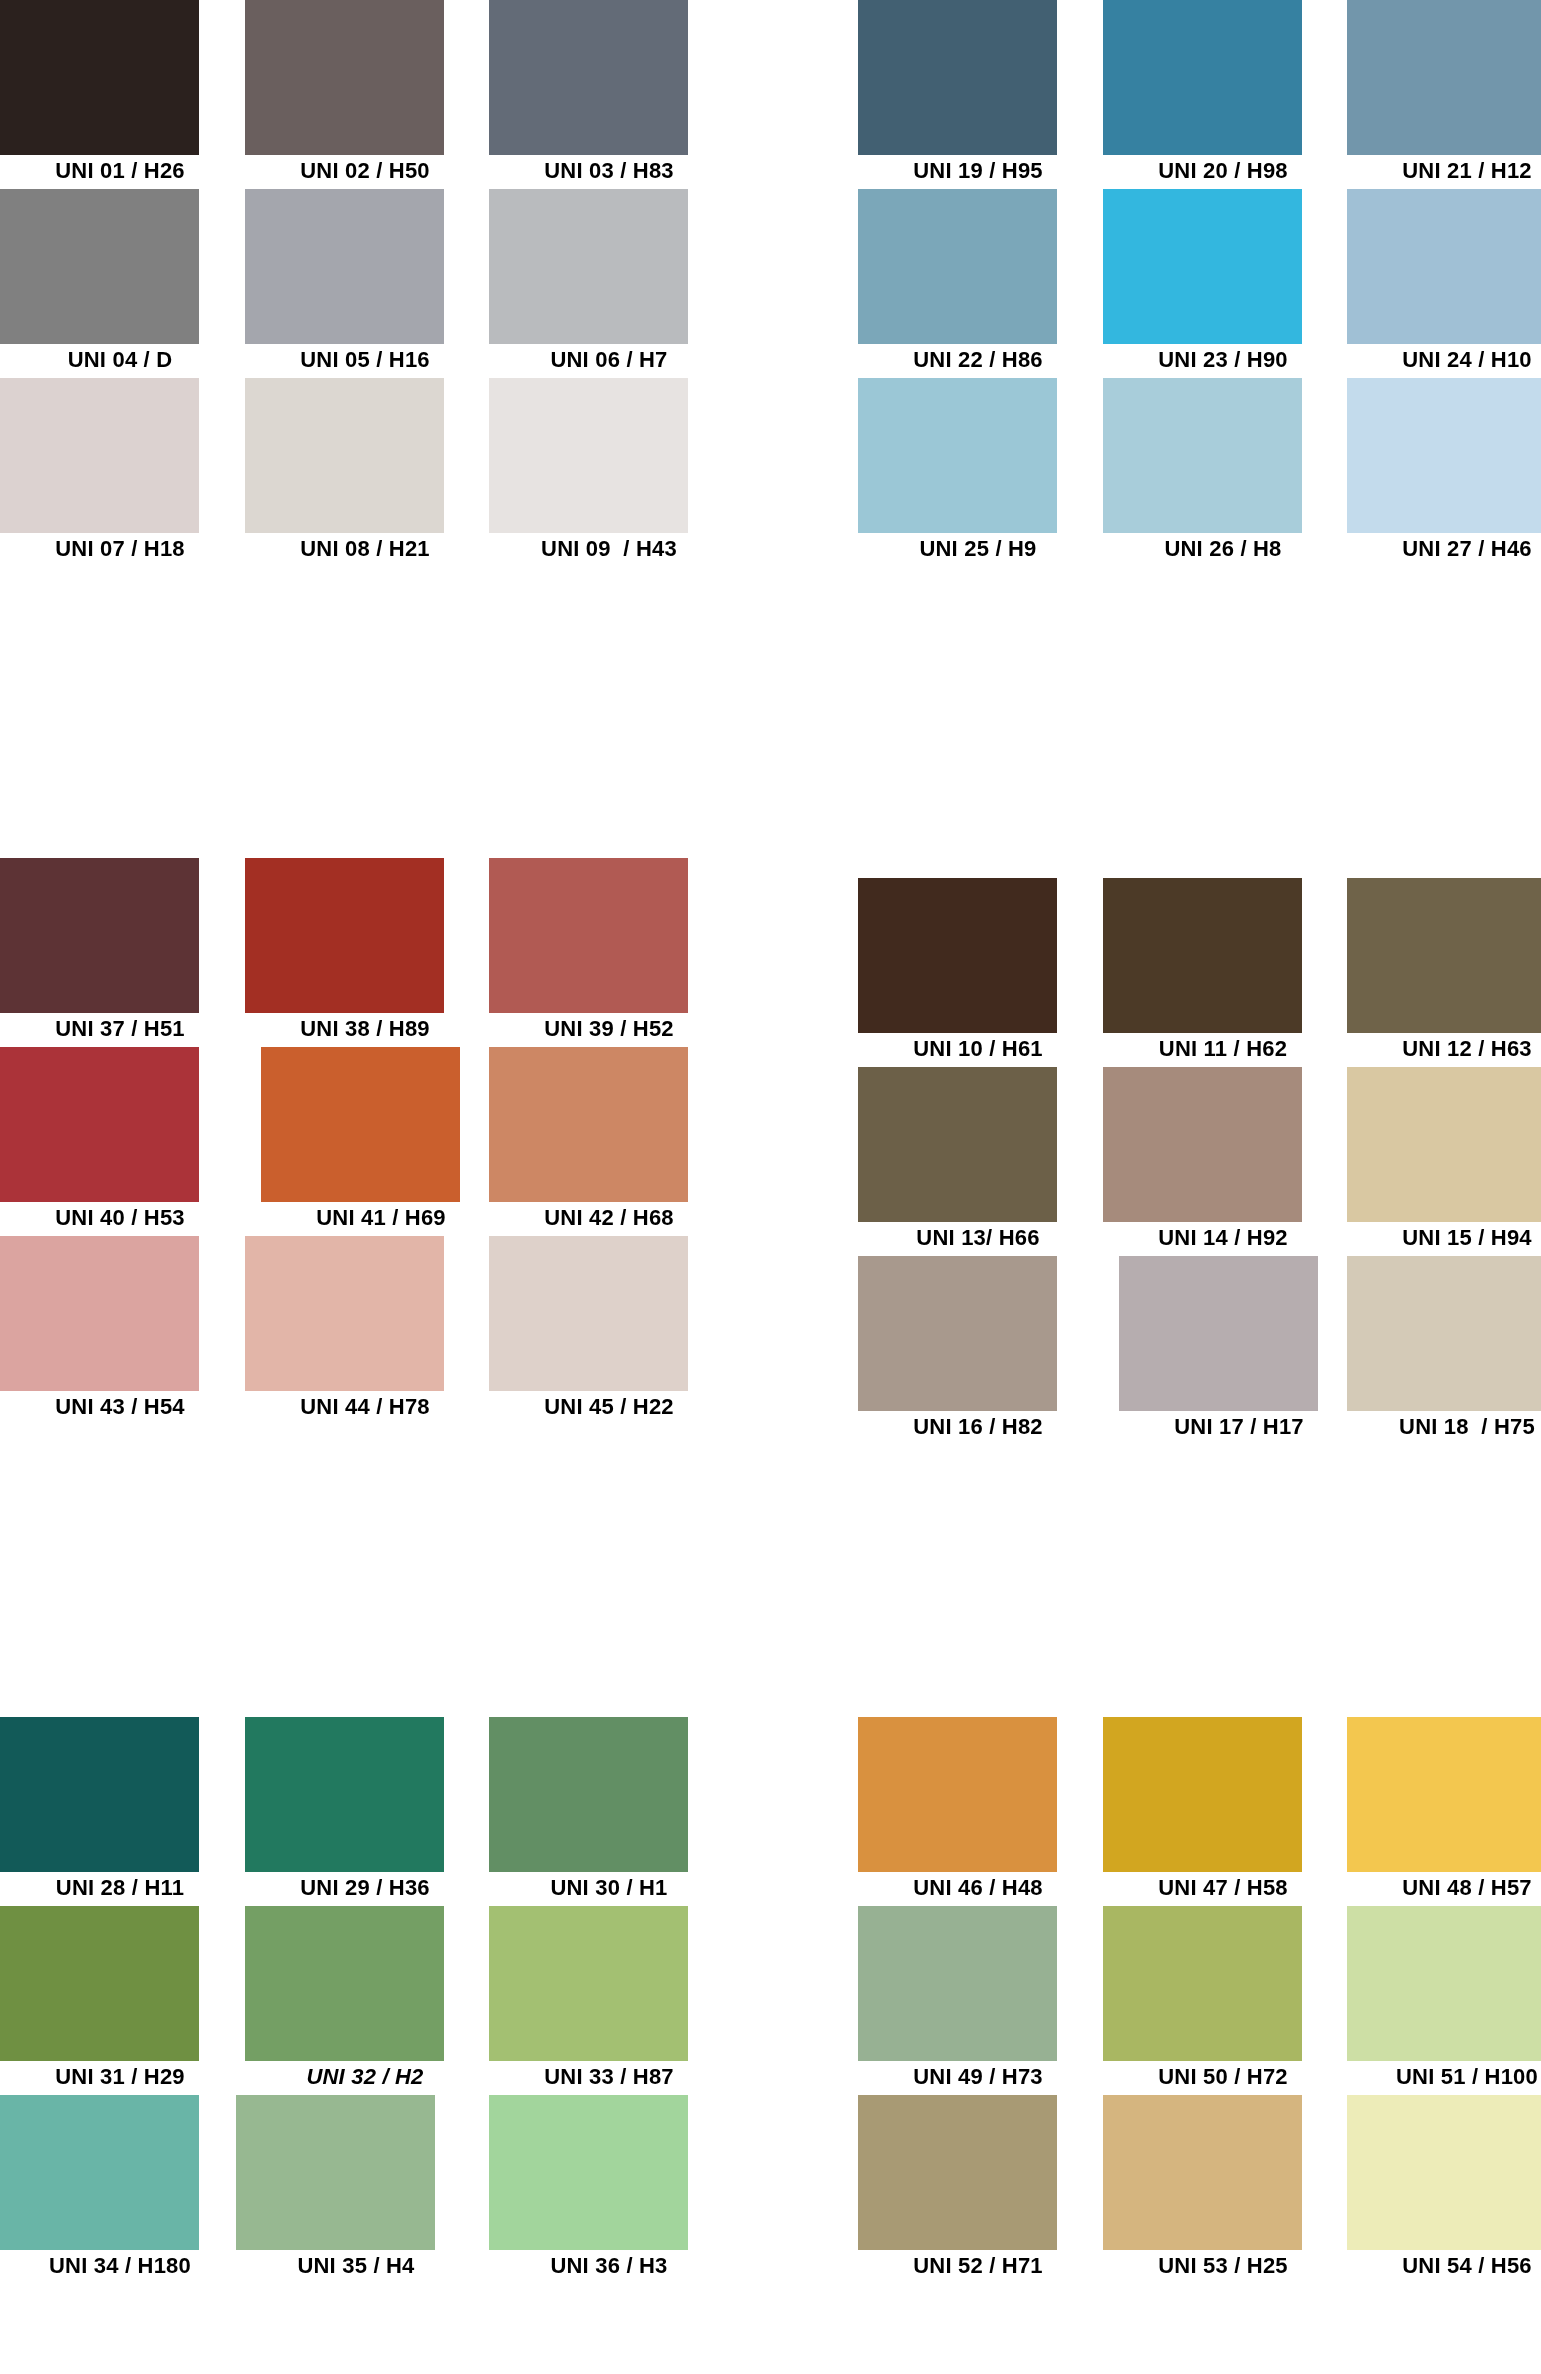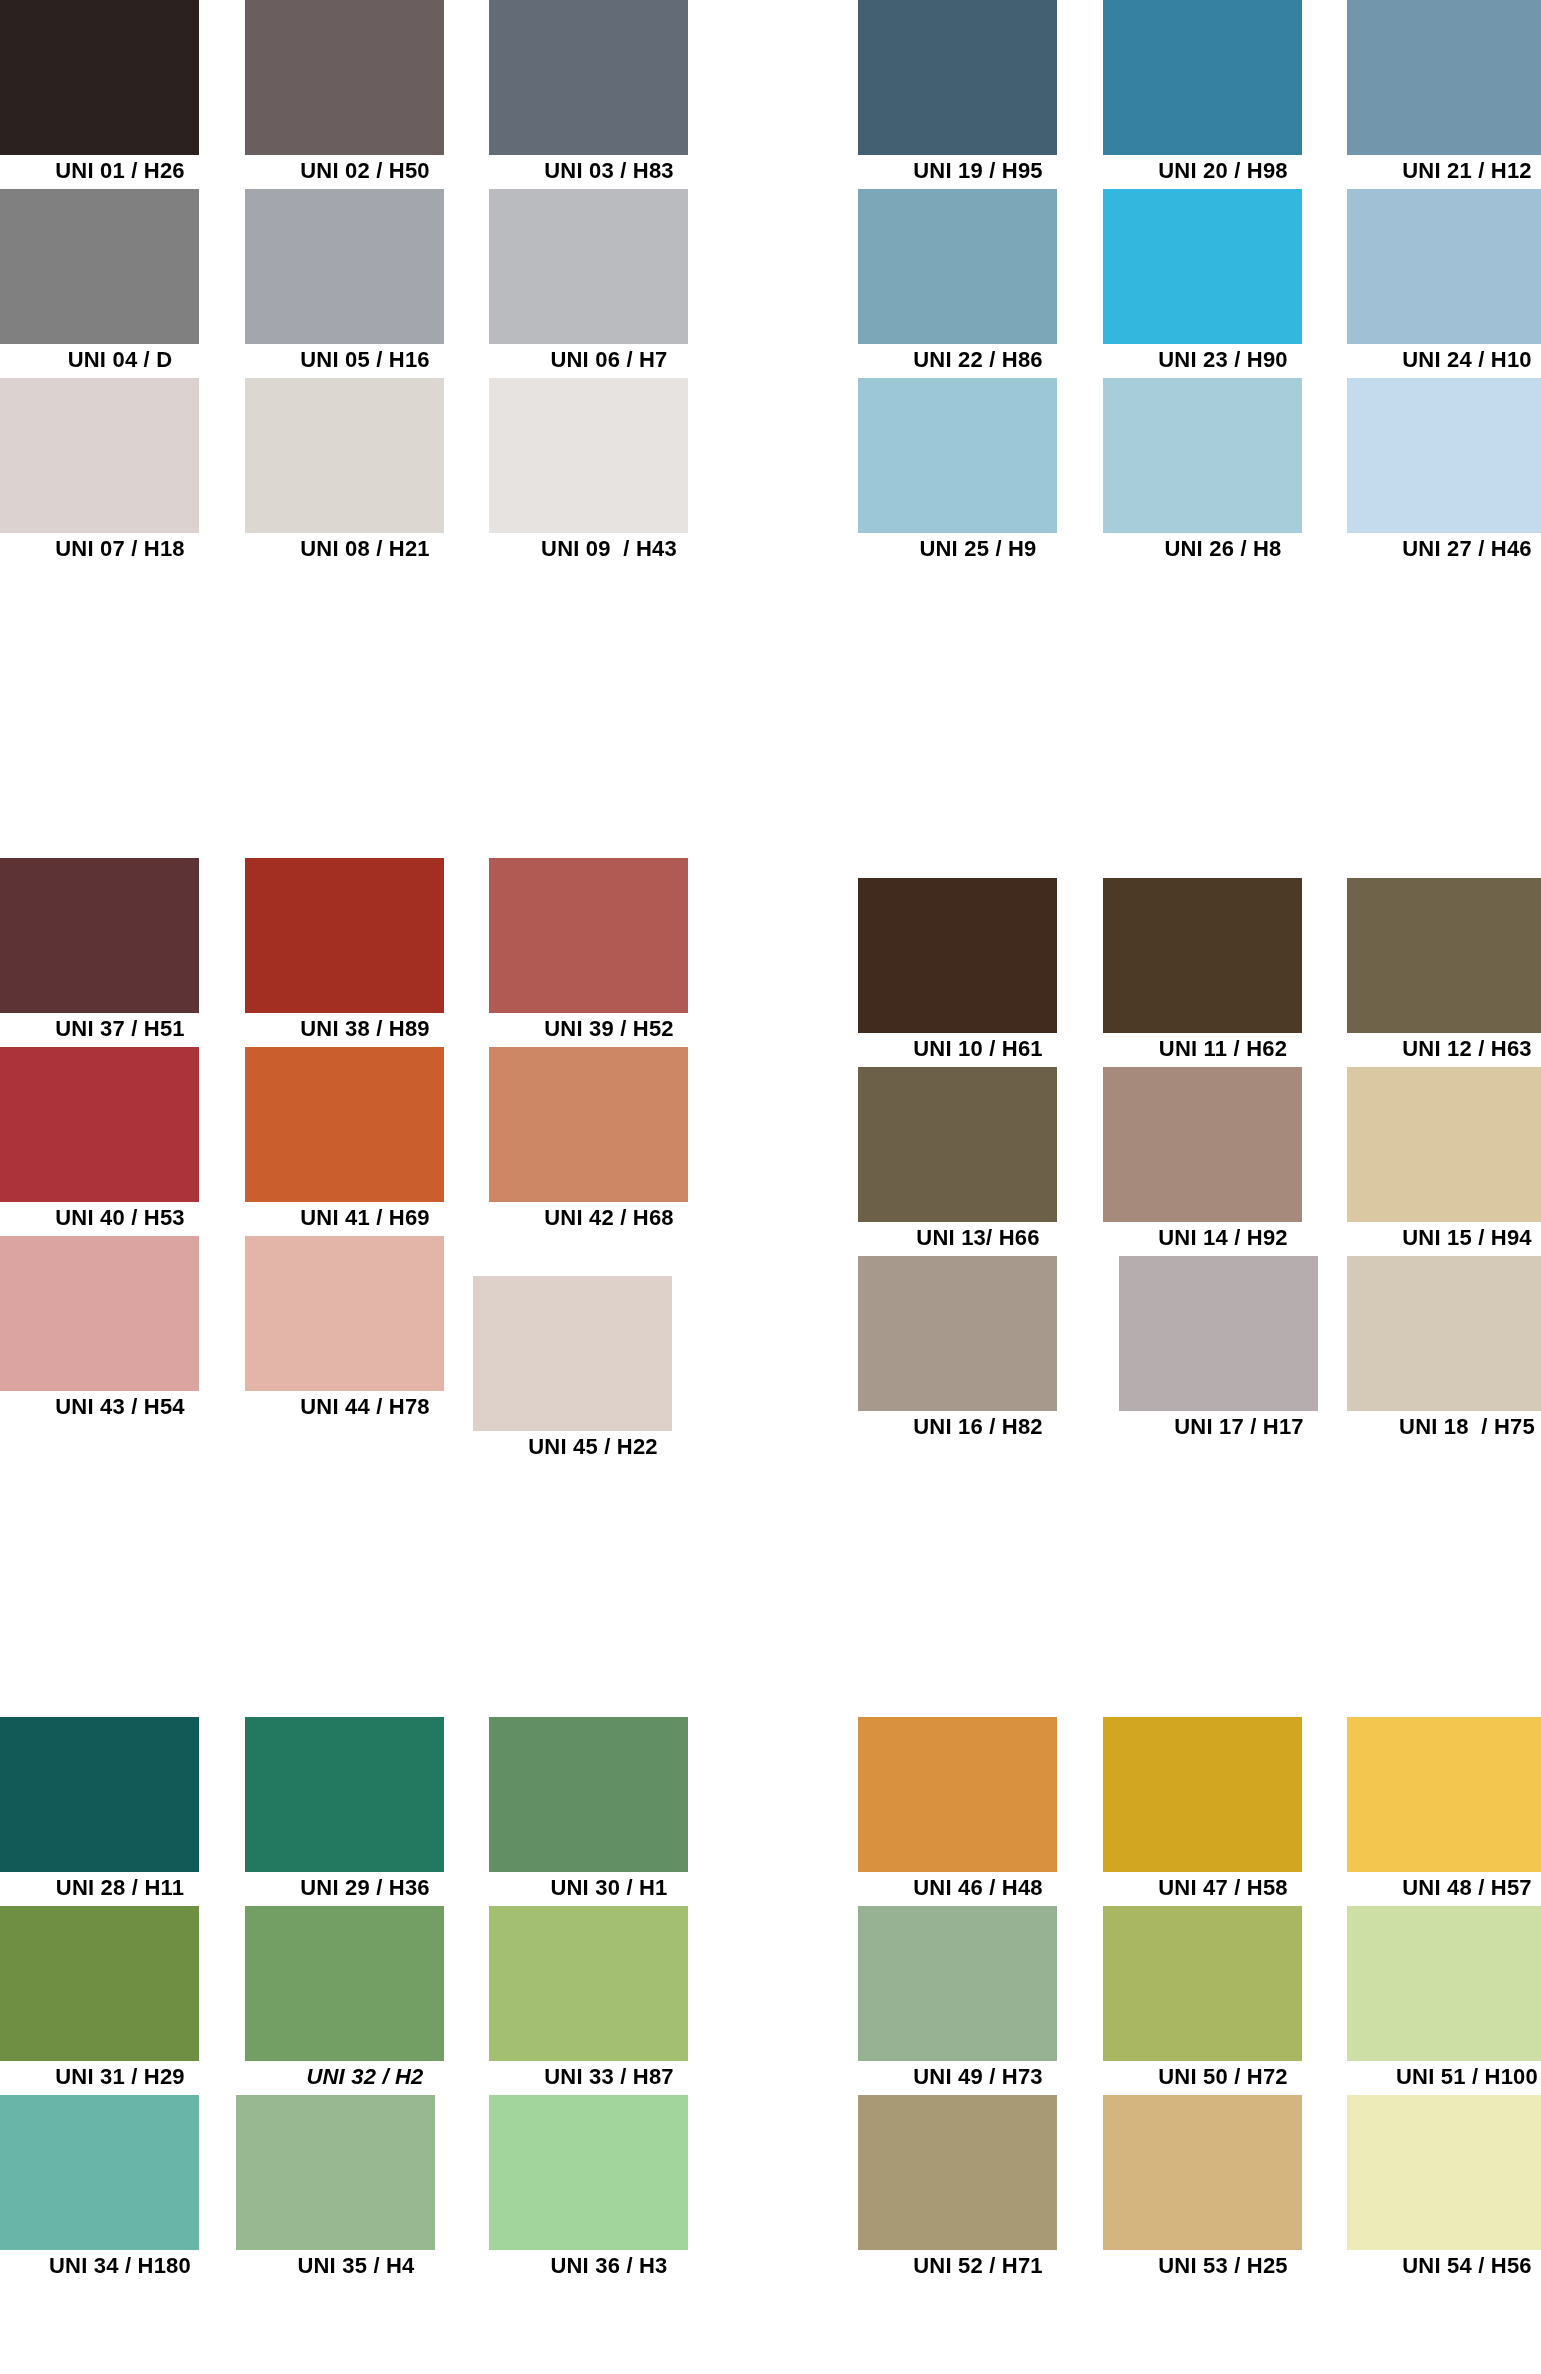--- a/index.html
+++ b/index.html
@@ -184,39 +184,39 @@
           <div class="cell c2" style="left: 489px;">
             <div class="chip" style="background: rgb(177, 90, 83); height: 155px;"></div>
             <div class="chip-label">UNI 39 / H52</div>
           </div>
         </div>
         <div class="swatch-row" style="top: 189px;">
           <div class="cell c0" style="left: 0px;">
             <div class="chip" style="background: rgb(171, 51, 57); height: 155px;"></div>
             <div class="chip-label">UNI 40 / H53</div>
           </div>
-          <div class="cell c1" style="left: 245px;">
+          <div class="cell c1" style="left: 261px;">
             <div class="chip" style="background: rgb(202, 95, 45); height: 155px;"></div>
             <div class="chip-label">UNI 41 / H69</div>
           </div>
           <div class="cell c2" style="left: 489px;">
             <div class="chip" style="background: rgb(205, 135, 100); height: 155px;"></div>
             <div class="chip-label">UNI 42 / H68</div>
           </div>
         </div>
         <div class="swatch-row" style="top: 378px;">
           <div class="cell c0" style="left: 0px;">
             <div class="chip" style="background: rgb(219, 164, 160); height: 155px;"></div>
             <div class="chip-label">UNI 43 / H54</div>
           </div>
           <div class="cell c1" style="left: 245px;">
             <div class="chip" style="background: rgb(226, 181, 168); height: 155px;"></div>
             <div class="chip-label">UNI 44 / H78</div>
           </div>
-          <div class="cell c2" style="left: 473px; margin-top: 40px;">
+          <div class="cell c2" style="left: 489px;">
             <div class="chip" style="background: rgb(222, 209, 202); height: 155px;"></div>
             <div class="chip-label">UNI 45 / H22</div>
           </div>
         </div>
       </div>
       <div class="col-group right" style="top: 20px;">
         <div class="swatch-row" style="top: 0px;">
           <div class="cell c0" style="left: 0px;">
             <div class="chip" style="background: rgb(65, 42, 30); height: 155px;"></div>
             <div class="chip-label">UNI 10 / H61</div>

